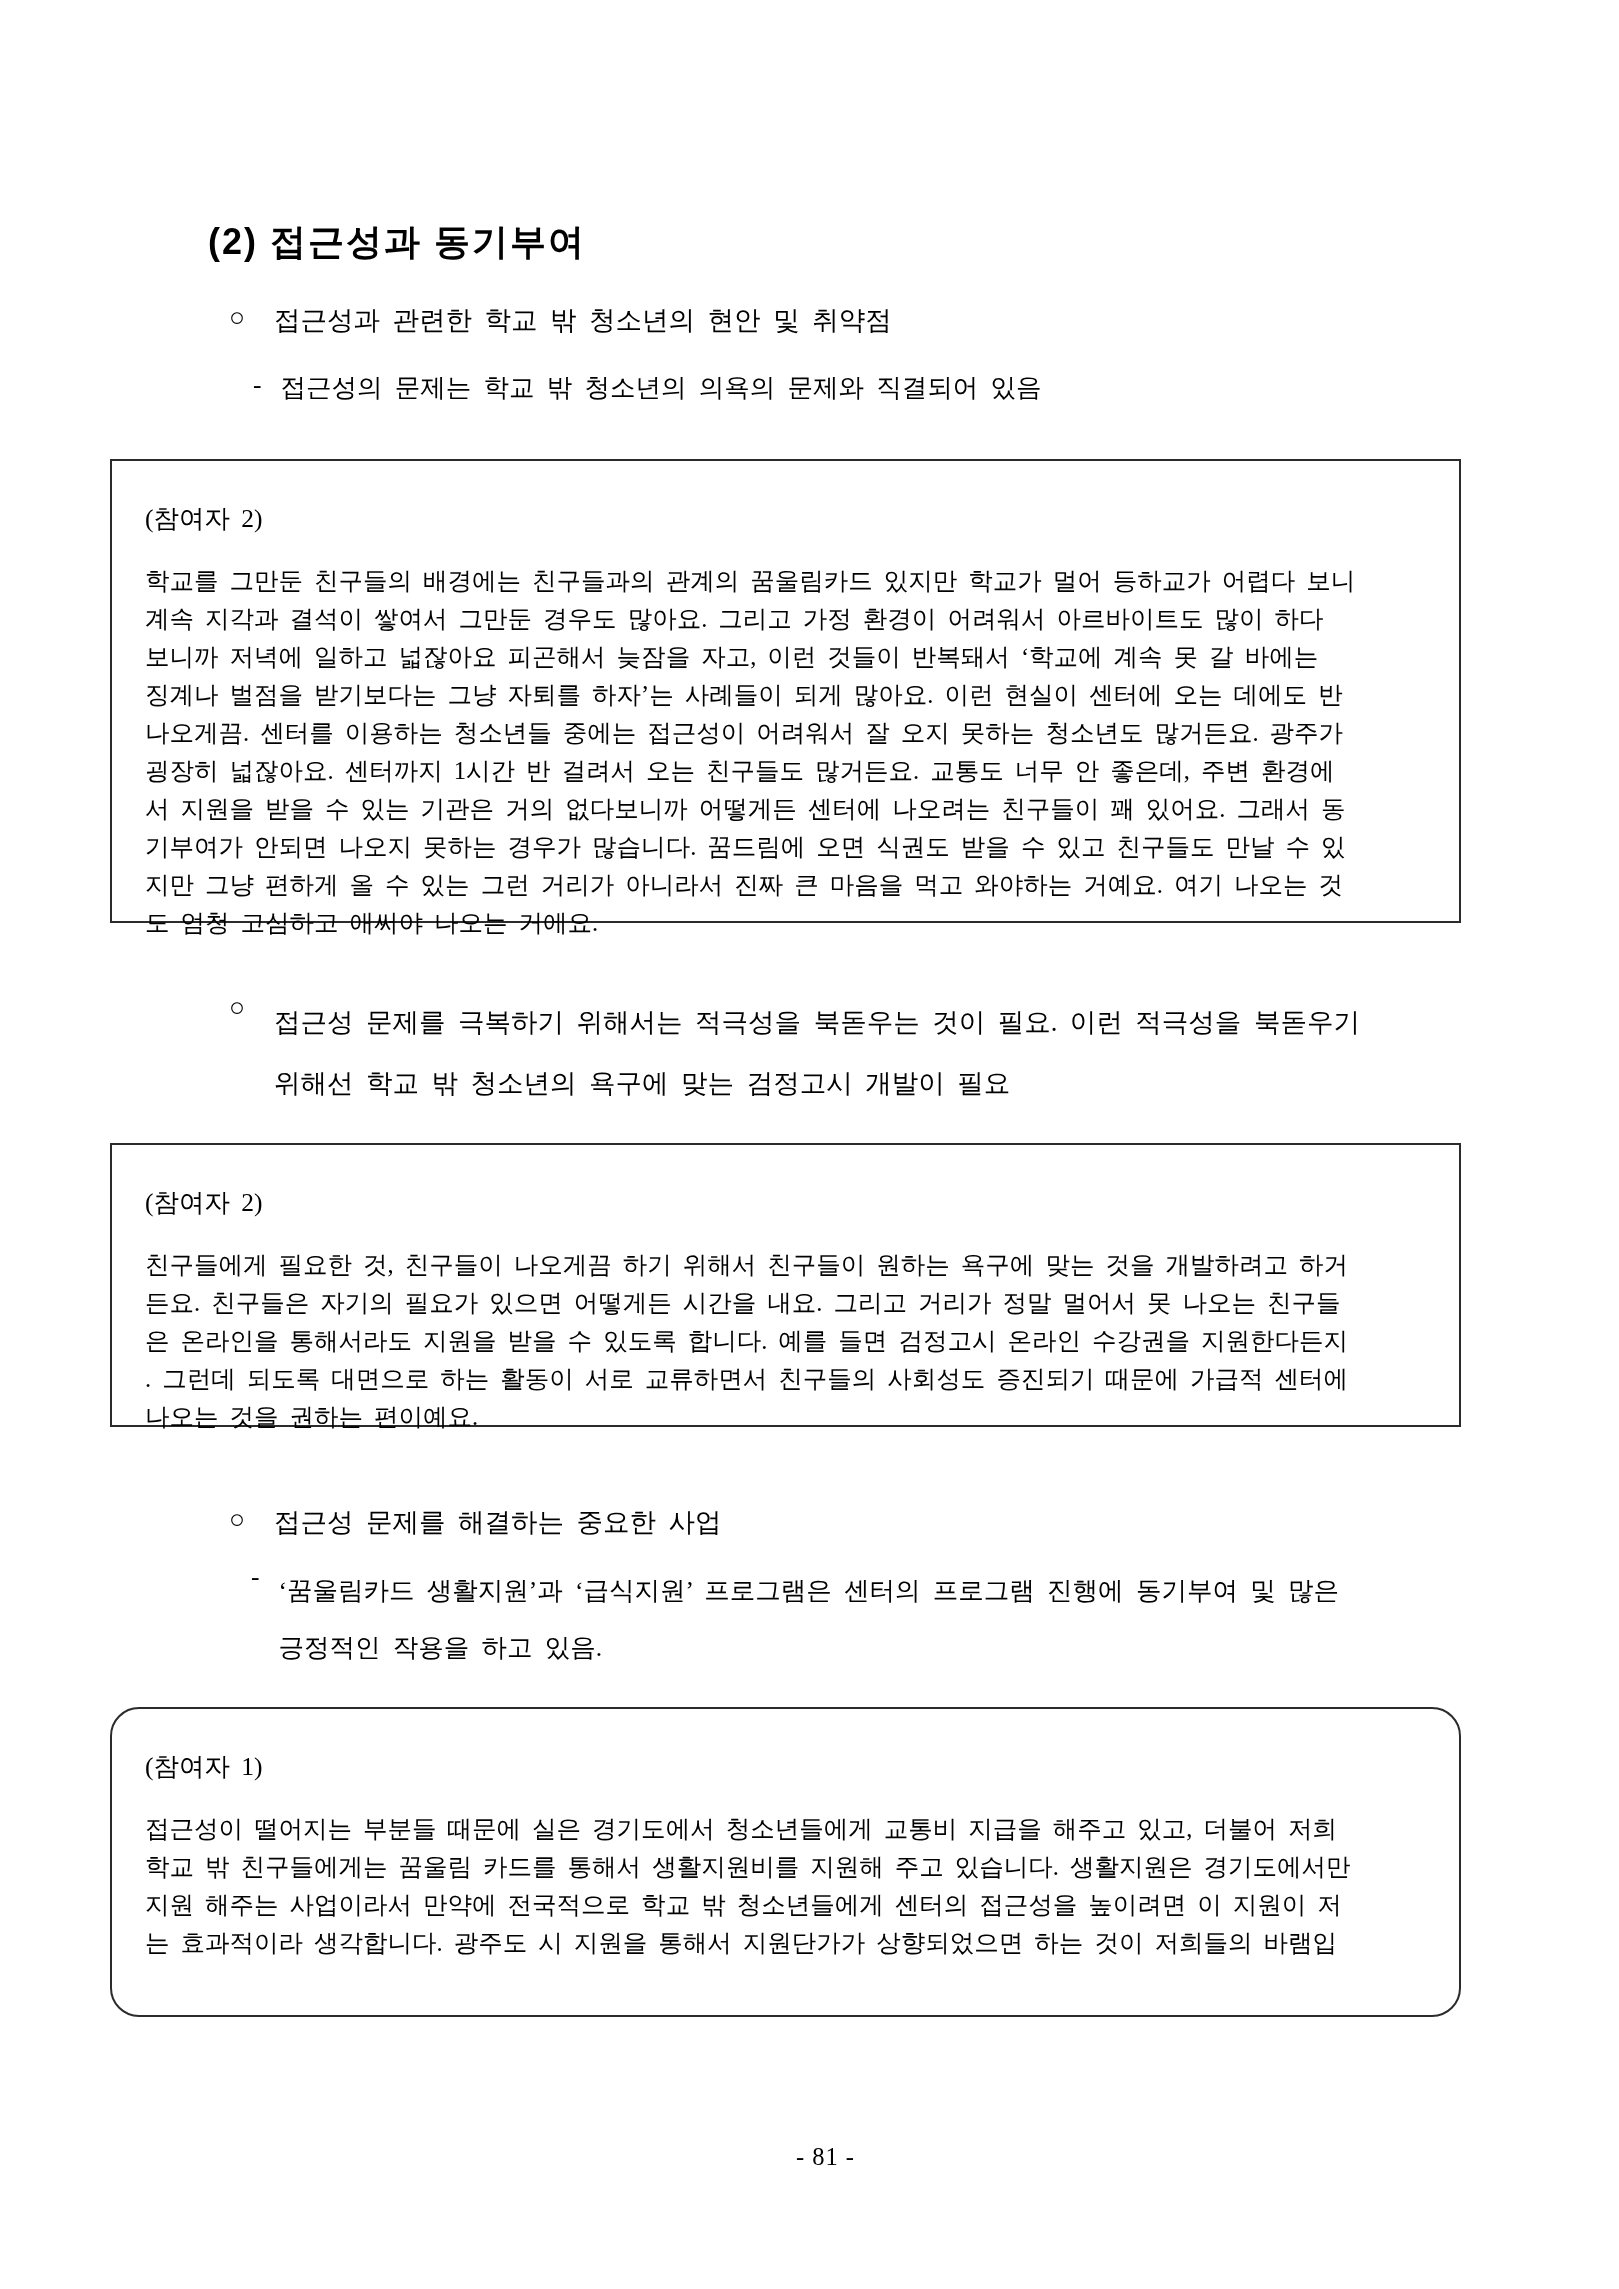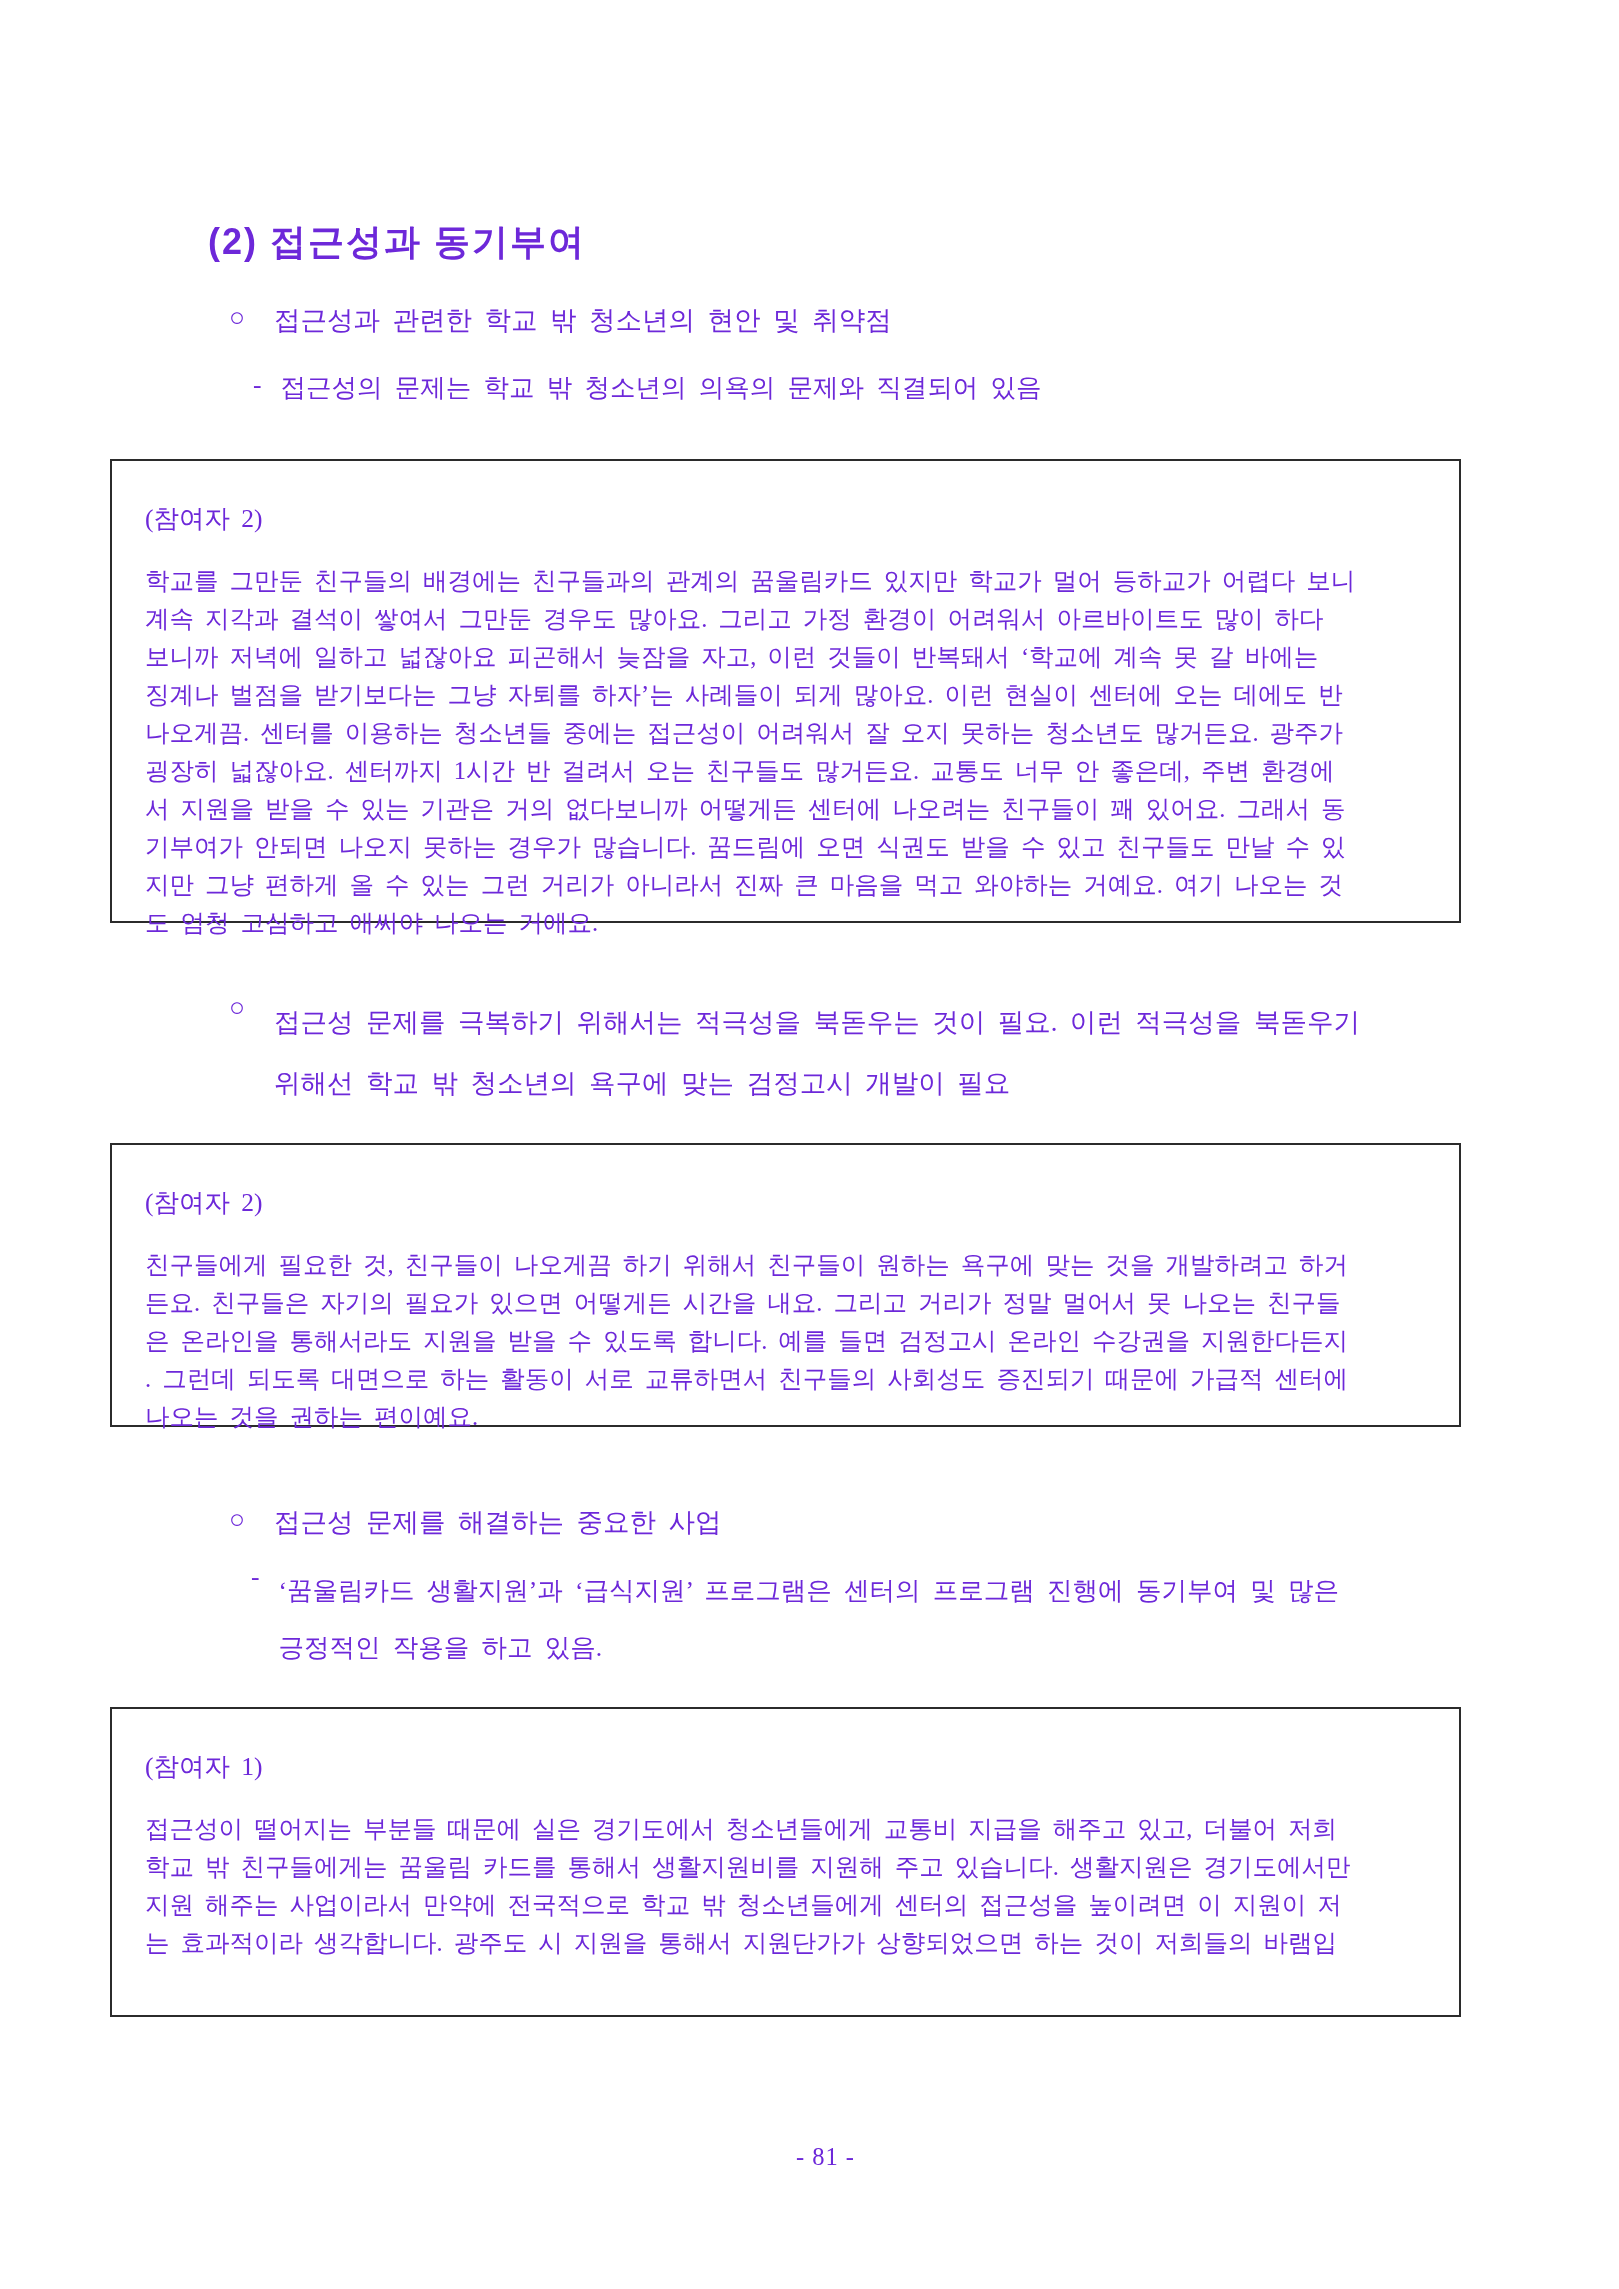--- a/index.html
+++ b/index.html
@@ -2,21 +2,21 @@
 <html><head>
 <meta charset="utf-8">
 <style>
   html, body { margin: 0; padding: 0; background: #e8e8e8; }
   .page {
     position: relative;
     width: 1619px;
     height: 2290px;
     margin: 0 auto;
     background: #ffffff;
-    color: #6d28d9;
+    color: #000000;
     font-family: "Liberation Serif", "DejaVu Serif", serif;
     overflow: hidden;
   }
   .heading {
     position: absolute;
     left: 208px;
     top: 218px;
     font-family: "Liberation Sans", "DejaVu Sans", sans-serif;
     font-weight: bold;
     font-size: 36px;
@@ -46,21 +46,21 @@
     width: 1351px;
     box-sizing: border-box;
     border: 2px solid #2b2b2b;
     background: #ffffff;
     padding: 23.5px 33px 0 33px;
     font-size: 24.5px;
     word-spacing: 4.9px;
   }
   .q1 { top: 459px;  height: 464px; }
   .q2 { top: 1143px; height: 284px; }
-  .q3 { top: 1707px; height: 310px; }
+  .q3 { top: 1707px; height: 310px; border-radius: 29px; }
   .qlabel { font-size: 25.5px; line-height: 29px; margin-bottom: 29px; white-space: nowrap; margin-top: 19px; }
   .qtext .line { line-height: 38px; white-space: nowrap; }
   .pageno {
     position: absolute;
     left: 16px;
     top: 2143px;
     width: 100%;
     text-align: center;
     font-size: 24.5px;
     letter-spacing: 1px;

